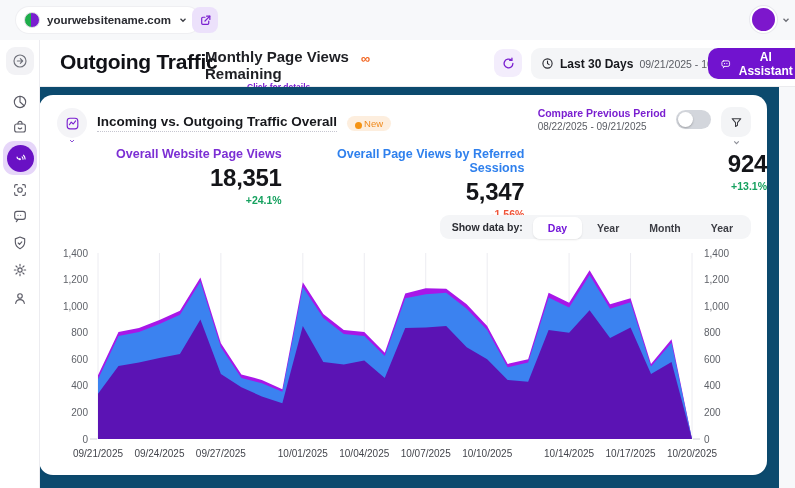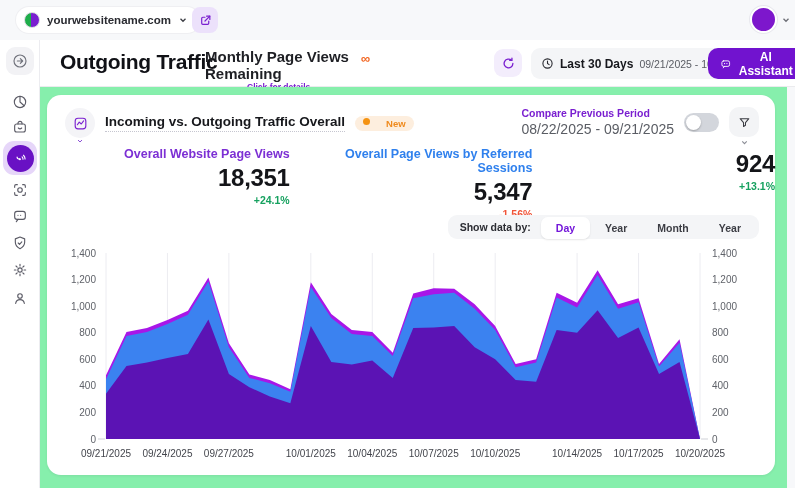--- a/index.html
+++ b/index.html
@@ -31,33 +31,33 @@
   .quota-inf { position:absolute; right:0; top:4px; font-size:13px; font-weight:700; color:#f2641f; line-height:1; }
   .quota-bar { margin-top:5px; width:160px; height:5px; border-radius:3px; background:#e9e9ed; overflow:hidden; }
   .quota-fill { height:100%; background:#7a1fd0; width:0%; }
   .refresh-btn { position:absolute; left:454px; top:9px; width:28px; height:28px; border:none; border-radius:9px; background:#f3edfc; color:#7a1fd0; display:flex; align-items:center; justify-content:center; cursor:pointer; }
   .range-pill { position:absolute; left:491px; top:8px; height:31px; background:#f4f5f7; border-radius:9px; display:flex; align-items:center; gap:6px; padding:0 10px; cursor:pointer; }
   .range-label { font-size:12px; font-weight:800; color:#17181d; }
   .range-dates { font-size:10.5px; color:#5a5d64; }
   .ai-btn { position:absolute; left:668px; top:8px; height:31px; border:none; border-radius:10px; background:#7113cf; color:#fff; display:flex; align-items:center; gap:6px; padding:0 12px; font-size:12px; font-weight:700; cursor:pointer; font-family:"Liberation Sans",sans-serif; }
 
   
-  .content { position:absolute; left:32px; top:87px; width:755px; height:401px; background:#86efac; }
+  .content { position:absolute; left:24px; top:87px; width:755px; height:401px; background:#0c4a6e; }
   .card { position:absolute; left:15px; top:8px; width:728px; height:380px; background:#fff; border-radius:14px; box-shadow:0 1px 3px rgba(20,20,40,.07); }
 
   .card-head { position:absolute; left:18px; top:13px; display:flex; align-items:center; gap:10px; }
   .card-ic-circ { width:30px; height:30px; border-radius:50%; background:#f4f4f7; display:flex; align-items:center; justify-content:center; color:#7a1fd0; position:relative; }
   .card-ic-chev { position:absolute; left:50%; bottom:-7px; transform:translateX(-50%); color:#8a4fd6; }
   .card-title { font-size:13.5px; font-weight:700; color:#17181c; border-bottom:1px dotted #c6c6d0; padding-bottom:2px; }
-  .new-badge { display:flex; align-items:flex-start; gap:16px; background:#fdeede; border-radius:9px; padding:2px 8px; font-size:9.5px; font-weight:700; color:#ef8a1d; }
+  .new-badge { display:flex; align-items:flex-end; gap:2px; background:#fdeede; border-radius:9px; padding:2px 8px; font-size:9.5px; font-weight:400; color:#ef8a1d; }
   .new-dot { width:7px; height:7px; border-radius:50%; background:#f59313; }
 
   .compare-wrap { position:absolute; right:56px; top:12px; display:flex; align-items:center; gap:10px; }
   .compare-label { font-size:10.5px; font-weight:700; color:#7a1fd0; }
-  .compare-dates { font-size:14px; color:#5a5d64; margin-top:2px; }
+  .compare-dates { font-size:10px; color:#5a5d64; margin-top:2px; }
   .toggle { width:35px; height:19px; border-radius:10px; background:#d3d6dc; position:relative; cursor:pointer; }
   .toggle-knob { position:absolute; left:2px; top:2px; width:15px; height:15px; border-radius:50%; background:#fff; box-shadow:0 1px 2px rgba(0,0,0,.25); }
   .filter-wrap { position:absolute; right:16px; top:12px; text-align:center; }
   .filter-btn { width:30px; height:30px; border:none; border-radius:10px; background:#f3f4f6; color:#3a3b42; display:flex; align-items:center; justify-content:center; cursor:pointer; }
   .filter-chev { color:#8b8d96; margin-top:1px; }
 
   .stats-row { position:absolute; left:0; top:52px; width:728px; display:flex; }
   .stat { flex:1; text-align:right; }
   .stat-label { font-size:12.5px; font-weight:700; }
   .stat-value { font-size:24px; font-weight:700; color:#141519; margin-top:3px; letter-spacing:-0.3px; }

